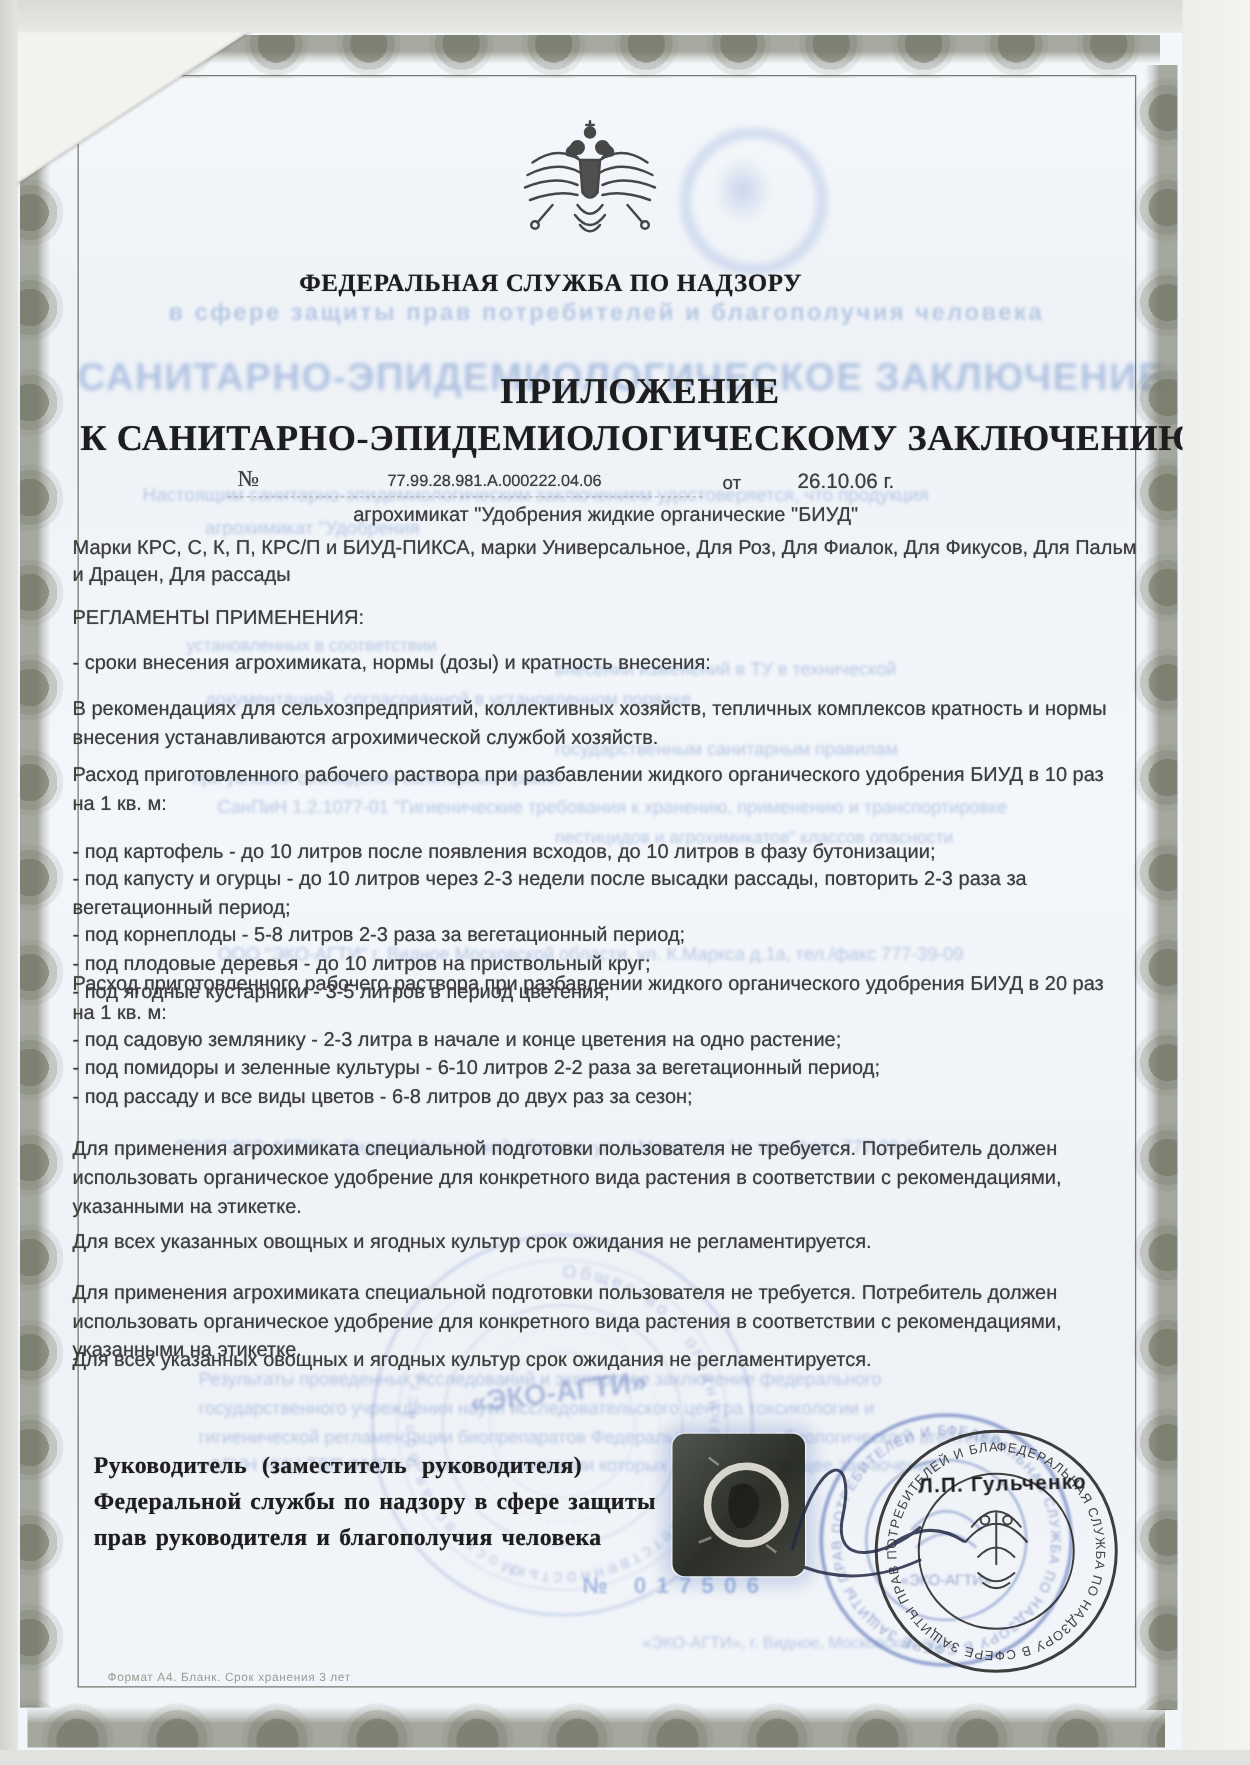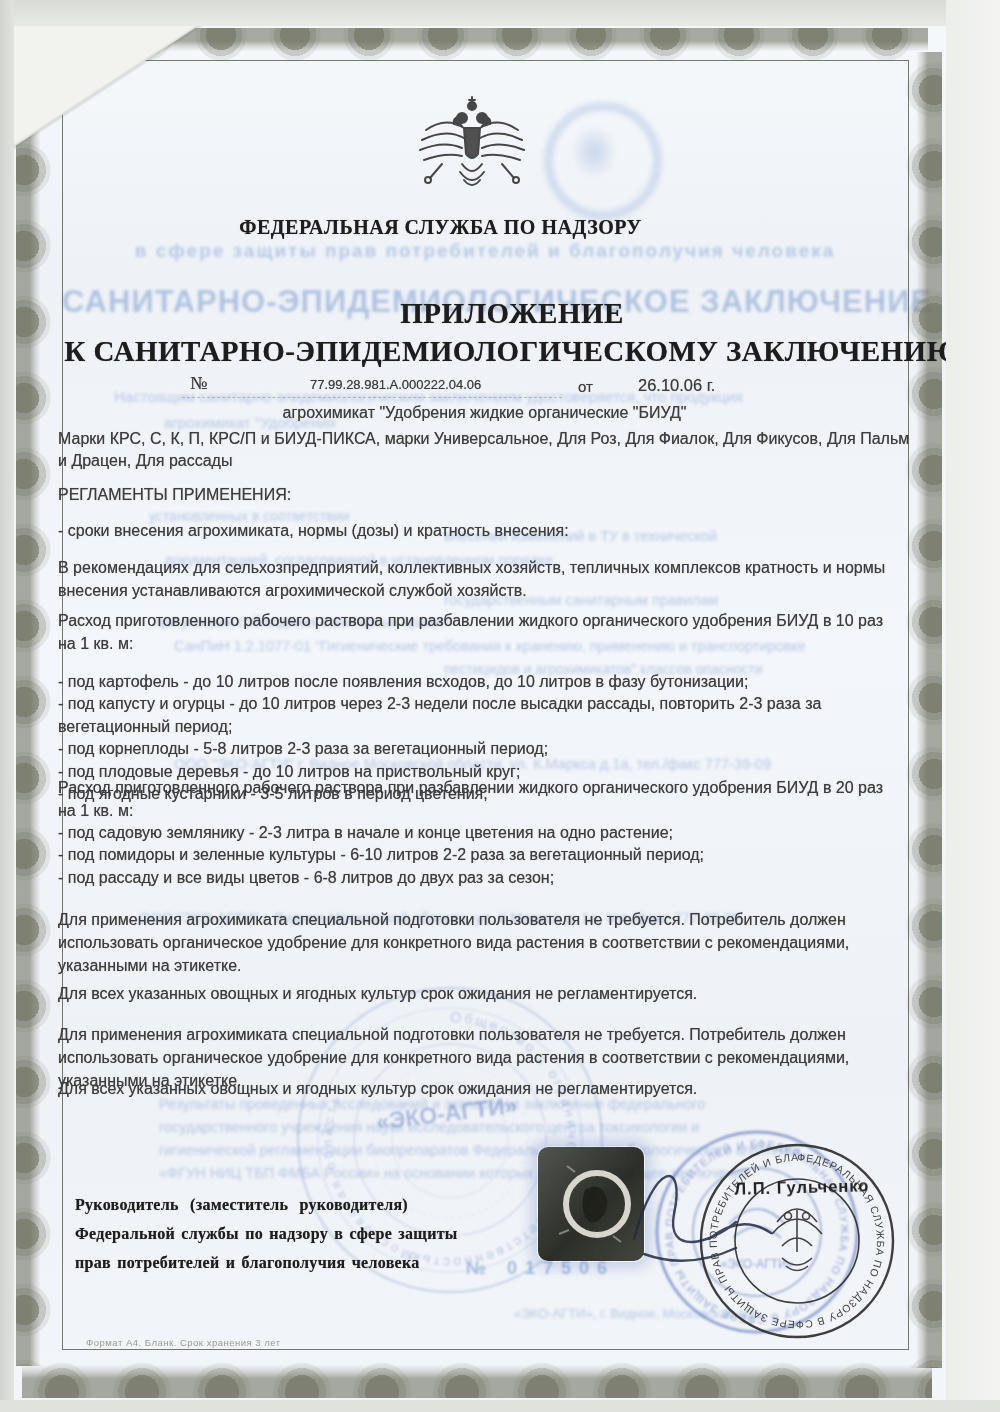--- a/index.html
+++ b/index.html
@@ -87,21 +87,21 @@
   .d10i1{top:584px;left:44px;width:856px;}
   .d10i2{top:607px;left:44px;}
   .d10list{top:629px;left:44px;width:856px;margin-top:16px;}
   .d20i1{top:751px;left:44px;width:856px;}
   .d20i2{top:774px;left:44px;}
   .d20list{top:796px;left:44px;width:856px;}
   .p1{top:882px;left:44px;width:856px;line-height:23px;}
   .p2{top:957px;left:44px;width:856px;}
   .p3{top:997px;left:44px;width:856px;line-height:23px;}
   .p4{top:1052px;left:44px;width:856px;}
-  .sig{top:1164px;left:61px;width:455px;font-size:16px;line-height:29px;letter-spacing:.3px;}
+  .sig{top:1132px;left:61px;width:455px;font-size:19px;line-height:29px;letter-spacing:.3px;}
   .sig .l1{word-spacing:7px;}
   .sig .l2{word-spacing:2px;}
   .footer-note{top:1306px;left:72px;font-size:9.5px;color:#9a9d94;letter-spacing:.5px;
                text-shadow:none;filter:blur(.3px);}
   
   .eagle{position:absolute;left:398px;top:68px;width:120px;height:110px;z-index:3;
          opacity:.88;filter:blur(.35px);}
   .wm{position:absolute;left:530px;top:76px;width:100px;height:100px;z-index:2;border-radius:50%;
       border:9px solid rgba(150,175,220,.32);filter:blur(2.5px);}
   .wm::after{content:"";position:absolute;left:18px;top:14px;width:46px;height:54px;border-radius:50%;
@@ -211,21 +211,21 @@
   </div>
 
   <div class="txt p1">Для применения агрохимиката специальной подготовки пользователя не требуется. Потребитель должен использовать органическое удобрение для конкретного вида растения в соответствии с рекомендациями, указанными на этикетке.</div>
   <div class="txt p2">Для всех указанных овощных и ягодных культур срок ожидания не регламентируется.</div>
   <div class="txt p3">Для применения агрохимиката специальной подготовки пользователя не требуется. Потребитель должен использовать органическое удобрение для конкретного вида растения в соответствии с рекомендациями, указанными на этикетке.</div>
   <div class="txt p4">Для всех указанных овощных и ягодных культур срок ожидания не регламентируется.</div>
 
   <div class="txt serifhead sig">
     <div class="l1">Руководитель  (заместитель  руководителя)</div>
     <div class="l2">Федеральной службы по надзору в сфере защиты</div>
-    <div class="l2">прав потребителей и благополучия человека</div>
+    <div class="l2">прав руководителя и благополучия человека</div>
   </div>
   <div class="txt footer-note">Формат А4. Бланк. Срок хранения 3 лет</div>
 
   <div class="eco-stamp">
     <svg viewBox="0 0 330 330" width="330" height="330">
       <defs>
         <path id="ecoArc" d="M165,47 a118,118 0 1,1 -0.1,0"></path>
       </defs>
       <circle cx="165" cy="165" r="152" fill="none" stroke="rgba(90,120,195,.6)" stroke-width="2.5"></circle>
       <circle cx="165" cy="165" r="132" fill="none" stroke="rgba(90,120,195,.45)" stroke-width="1.2"></circle>

